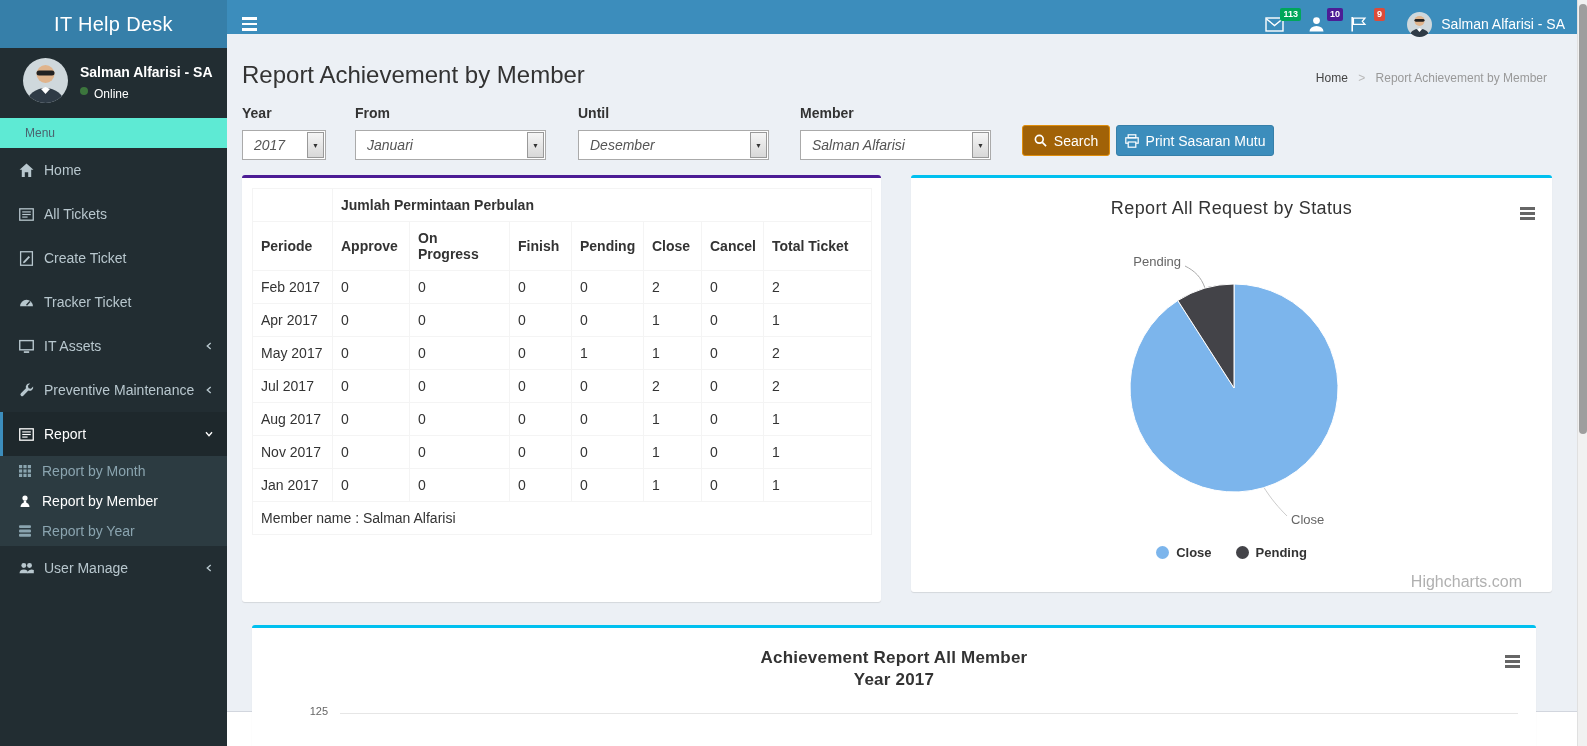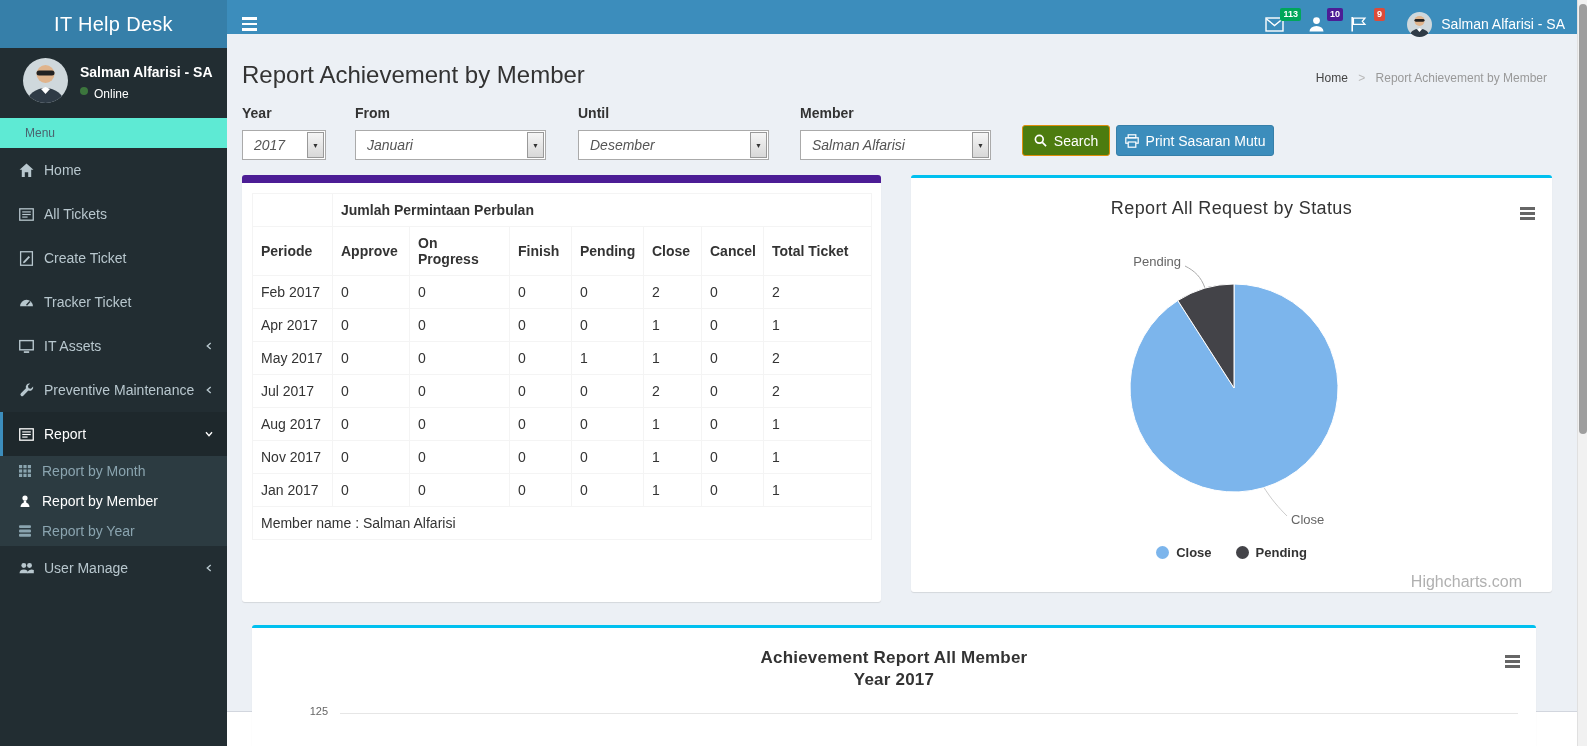--- a/index.html
+++ b/index.html
@@ -47,26 +47,26 @@
   .breadcrumb .bc-sep { color:#b8b8b8; margin:0 7px; }
 
   
   .f-label { position:absolute; top:105px; font-size:14px; font-weight:bold; color:#333; z-index:5; }
   .sel { position:absolute; top:130px; height:30px; background:#fff; border:1px solid #aaa; display:flex; z-index:5; cursor:pointer;font-style:italic; }
   .sel-val { flex:1; font-size:14px; color:#555; line-height:28px; padding-left:11px; overflow:hidden; white-space:nowrap; }
   .sel-btn { width:17px; margin:1px; background:linear-gradient(#f5f5f5,#d8d8d8); border:1px solid #999;
              display:flex; align-items:center; justify-content:center; font-size:7px; color:#333; }
   .btn { position:absolute; top:125px; height:31px; border-radius:3px; border:1px solid transparent; color:#fff;
          font-size:14px; font-family:"Liberation Sans",sans-serif; display:flex; align-items:center; justify-content:center; gap:7px; cursor:pointer; z-index:5; }
-  .btn-search { left:1022px; width:88px; background:#4d7c0f; border-color:#e08e0b; }
+  .btn-search { left:1022px; width:88px; background:#a16207; border-color:#e08e0b; }
   .btn-print  { left:1116px; width:158px; background:#3c8dbc; border-color:#367fa9; }
 
   
   .box { position:absolute; background:#fff; border-radius:3px; box-shadow:0 1px 1px rgba(0,0,0,.1); z-index:4; }
-  .box-primary { border-top:8px solid #4c1d95; }
+  .box-primary { border-top:3px solid #4c1d95; }
   .box-info    { border-top:3px solid #00c0ef; }
   #table-box  { left:242px; top:175px; width:639px; height:427px; }
   #pie-box    { left:911px; top:175px; width:641px; height:417px; }
   #bottom-box { left:252px; top:625px; width:1284px; height:210px; }
 
   
   #table-box table { margin:10px; width:619px; border-collapse:collapse; table-layout:fixed; font-size:14px; color:#333; }
   #table-box th, #table-box td { border:1px solid #f4f4f4; padding:8px; text-align:left; font-weight:normal; }
   #table-box th { font-weight:bold; }
   th.group-h { text-align:center; }

